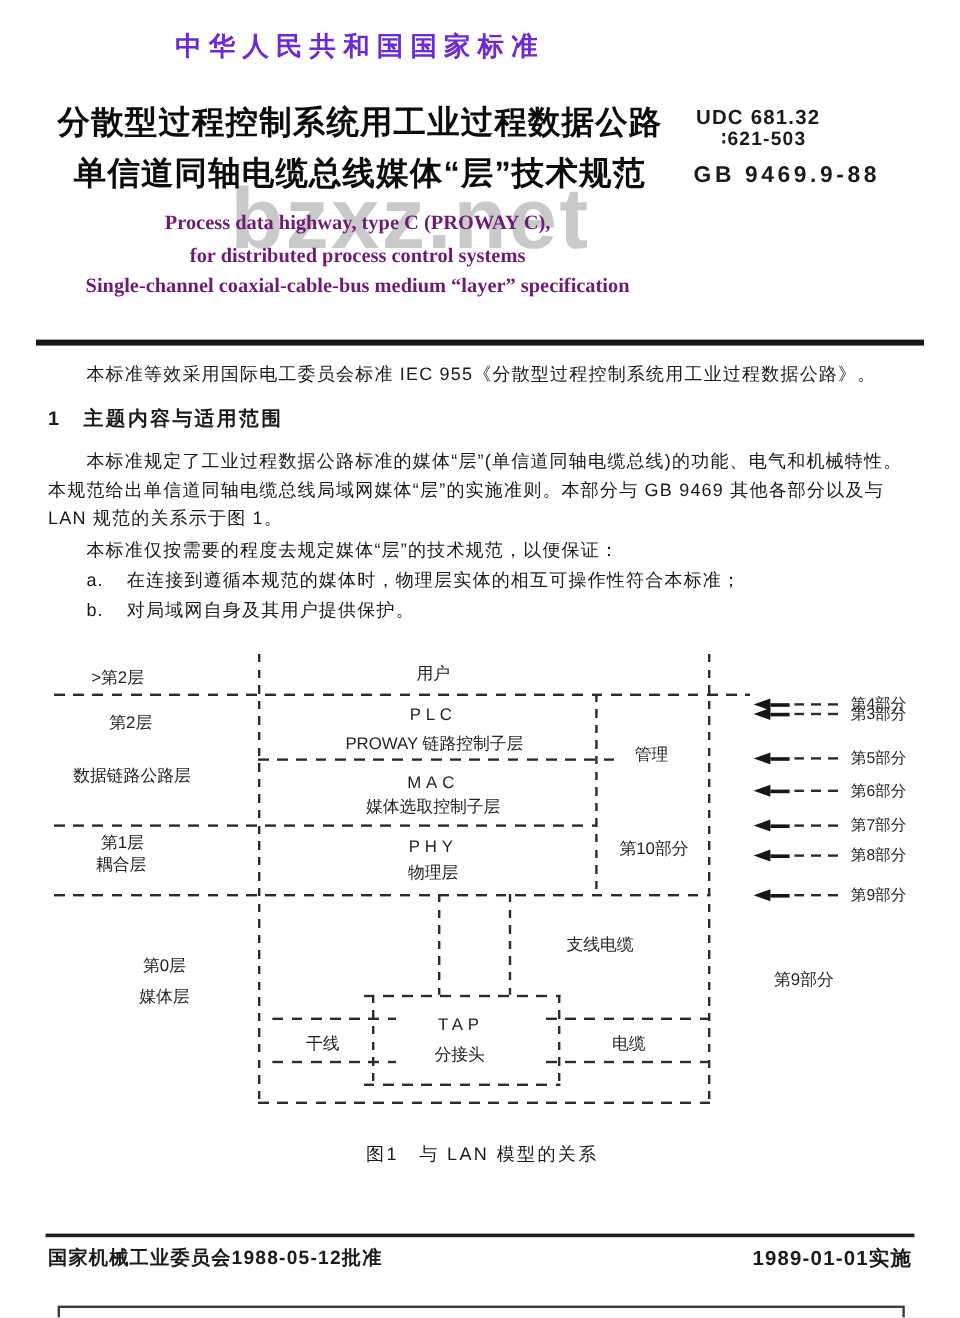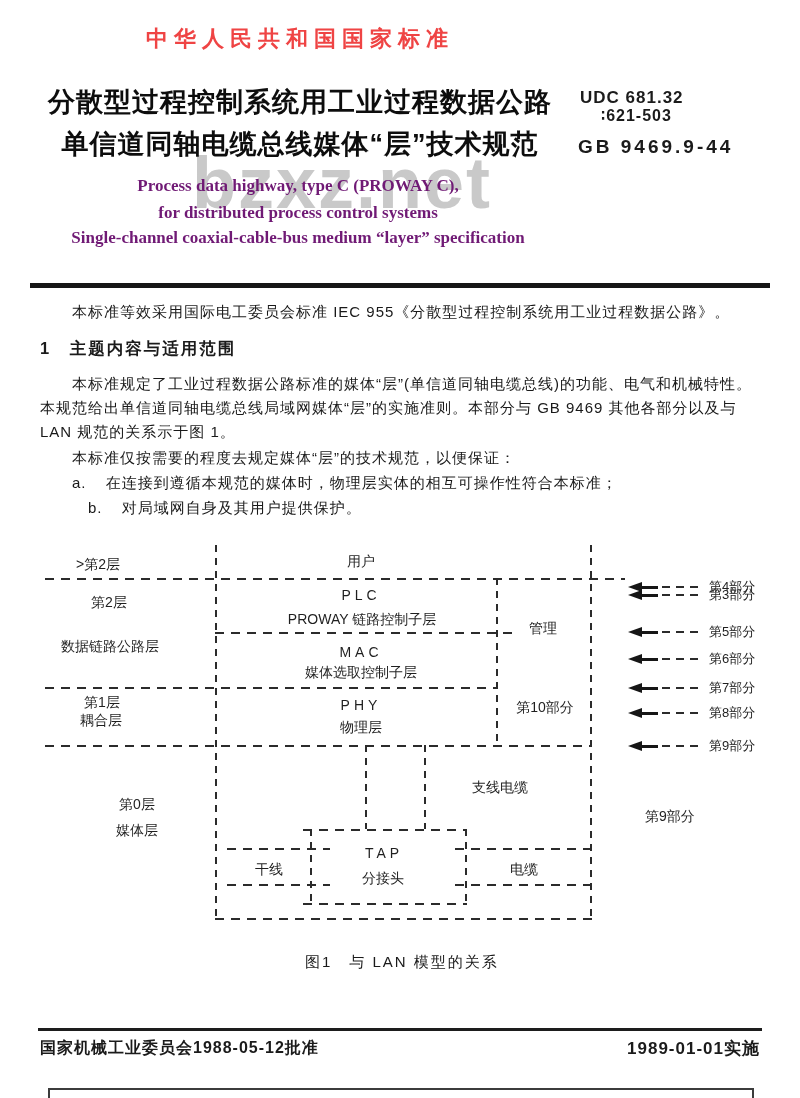--- a/index.html
+++ b/index.html
@@ -3,21 +3,21 @@
 <meta charset="utf-8">
 <style>
   html,body{margin:0;padding:0;background:#e8e8e8;}
   .page{position:relative;width:800px;height:1098px;background:#ffffff;overflow:hidden;
         font-family:"Liberation Sans",sans-serif;color:#1b1b1b;}
   .abs{position:absolute;white-space:nowrap;}
   .c{transform:translateX(-50%);}
   .r{transform:translateX(-100%);}
 
   
-  .std-type{top:24px;left:300px;font-size:22px;font-weight:bold;letter-spacing:6px;color:#ef4444;}
+  .std-type{top:24px;left:300px;font-size:22px;font-weight:bold;letter-spacing:6px;color:#6d28d9;}
   .title-cn{left:300px;font-size:27px;font-weight:bold;letter-spacing:1px;color:#0d0d0d;}
   .t1{top:84px;}
   .t2{top:126px;}
   .udc1{top:88px;left:580px;font-size:17px;font-weight:bold;letter-spacing:1px;}
   .udc2{top:106px;left:601px;font-size:16px;font-weight:bold;letter-spacing:1px;}
   .gbnum{top:136px;left:578px;font-size:19px;font-weight:bold;letter-spacing:3px;}
   .title-en{left:298px;font-size:17px;font-weight:bold;font-family:"Liberation Serif",serif;color:#701a75;}
   .e1{top:176px;}
   .e2{top:203px;text-align:right;}
   .e3{top:228px;}
@@ -57,37 +57,37 @@
 
 <div class="page">
 
   <div class="abs watermark">bzxz.net</div>
 
   <div class="abs c std-type fg">中华人民共和国国家标准</div>
   <div class="abs c title-cn t1 fg">分散型过程控制系统用工业过程数据公路</div>
   <div class="abs c title-cn t2 fg">单信道同轴电缆总线媒体“层”技术规范</div>
   <div class="abs udc1 fg">UDC  681.32</div>
   <div class="abs udc2 fg">∶621-503</div>
-  <div class="abs gbnum fg">GB 9469.9-44</div>
+  <div class="abs gbnum fg">GB 9469.9-88</div>
   <div class="abs c title-en e1 fg">Process data highway, type C (PROWAY C),</div>
   <div class="abs c title-en e2 fg">for distributed process control systems</div>
   <div class="abs c title-en e3 fg">Single-channel coaxial-cable-bus medium “layer” specification</div>
   <div class="abs rule-thick"></div>
 
   <div class="abs bodyline" style="top:303px;left:72px;">本标准等效采用国际电工委员会标准 IEC 955《分散型过程控制系统用工业过程数据公路》。</div>
   <div class="abs heading">1　主题内容与适用范围</div>
   <div class="abs bodyline" style="top:375px;left:72px;">本标准规定了工业过程数据公路标准的媒体“层”(单信道同轴电缆总线)的功能、电气和机械特性。</div>
   <div class="abs bodyline" style="top:399px;left:40px;">本规范给出单信道同轴电缆总线局域网媒体“层”的实施准则。本部分与 GB 9469 其他各部分以及与</div>
   <div class="abs bodyline" style="top:423px;left:40px;">LAN 规范的关系示于图 1。</div>
   <div class="abs bodyline" style="top:449px;left:72px;">本标准仅按需要的程度去规定媒体“层”的技术规范，以便保证：</div>
   <div class="abs bodyline" style="top:474px;left:72px;">
     <span>a.</span>
     <span style="margin-left:14px;">在连接到遵循本规范的媒体时，物理层实体的相互可操作性符合本标准；</span>
   </div>
-  <div class="abs bodyline" style="top:499px;left:88px;text-align:right;">
+  <div class="abs bodyline" style="top:499px;left:72px;text-align:right;">
     <span>b.</span>
     <span style="margin-left:14px;">对局域网自身及其用户提供保护。</span>
   </div>
 
   <div class="vdash" style="left:215px;top:545px;height:375px;"></div>
   <div class="vdash" style="left:590px;top:545px;height:375px;"></div>
   <div class="vdash" style="left:496px;top:578px;height:167px;"></div>
   <div class="hdash" style="left:45px;top:578px;width:580px;"></div>
   <div class="hdash" style="left:215px;top:632px;width:300px;"></div>
   <div class="hdash" style="left:45px;top:687px;width:452px;"></div>

